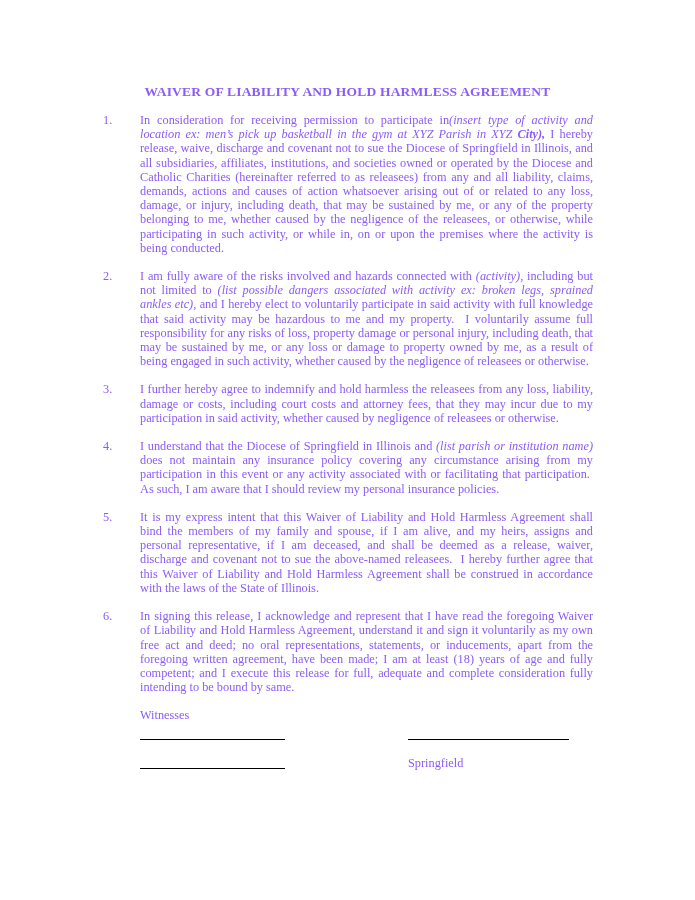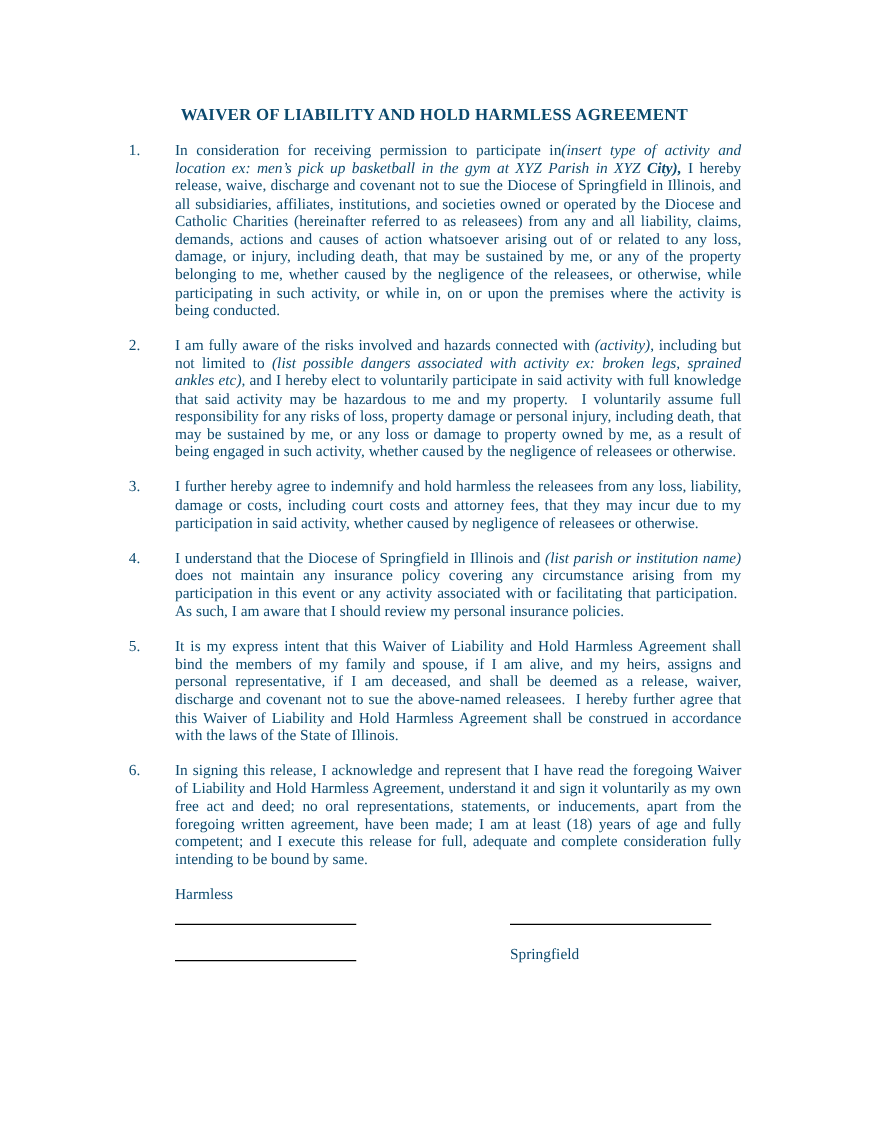--- a/index.html
+++ b/index.html
@@ -5,21 +5,21 @@
   html, body {
     margin: 0;
     padding: 0;
     background: #ffffff;
   }
   .page {
     position: relative;
     width: 695px;
     height: 900px;
     background: #ffffff;
-    color: #0c4a6e;
+    color: #8b5cf6;
     font-family: "Liberation Serif", "DejaVu Serif", serif;
     box-sizing: border-box;
     padding-top: 84px;
     overflow: hidden;
   }
   .doc-title {
     text-align: center;
     font-weight: bold;
     font-size: 13.5px;
     letter-spacing: 0.2px;
@@ -119,21 +119,21 @@
       <span class="num">5.</span>
       <div class="ptxt"><span class="run-n">It is my express intent that this Waiver of Liability and Hold Harmless Agreement shall bind the members of my family and spouse, if I am alive, and my heirs, assigns and personal representative, if I am deceased, and shall be deemed as a </span><span class="run-b">release, waiver, discharge and covenant not to sue</span><span class="run-n"> the above-named </span><span class="run-b">releasees.</span><span class="run-n">&nbsp; I hereby further agree that this Waiver of Liability and Hold Harmless Agreement shall be construed in accordance with the laws of the State of Illinois.</span></div>
     </div>
 
     <div class="para">
       <span class="num">6.</span>
       <div class="ptxt"><span class="run-b">In signing this release, I acknowledge and represent that</span><span class="run-n"> I have read the foregoing Waiver of Liability and Hold Harmless Agreement, understand it and sign it voluntarily as my own free act and deed; no oral representations, statements, or inducements, apart from the foregoing written agreement, have been made; I am at least (18) years of age and fully competent; and I execute this release for full, adequate and complete consideration fully intending to be bound by same.</span></div>
     </div>
 
 
-    <div class="witnesses">Harmless</div>
+    <div class="witnesses">Witnesses</div>
 
     <div class="sigrow row1">
       <div class="sigline left-col"></div>
       <div class="sigline right-col"></div>
     </div>
 
     <div class="sigrow row2">
       <div class="sigline left-col"></div>
       <div class="plabel">Springfield</div>
     </div>

